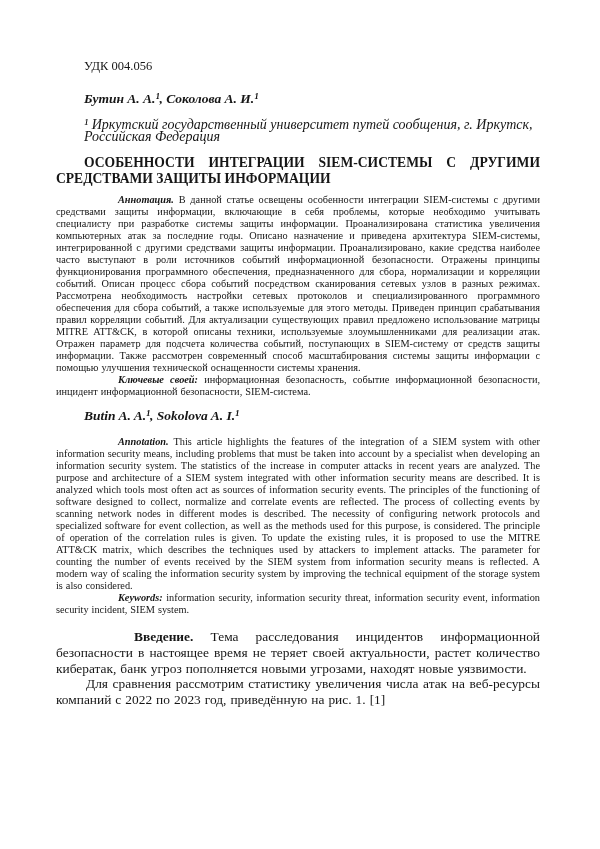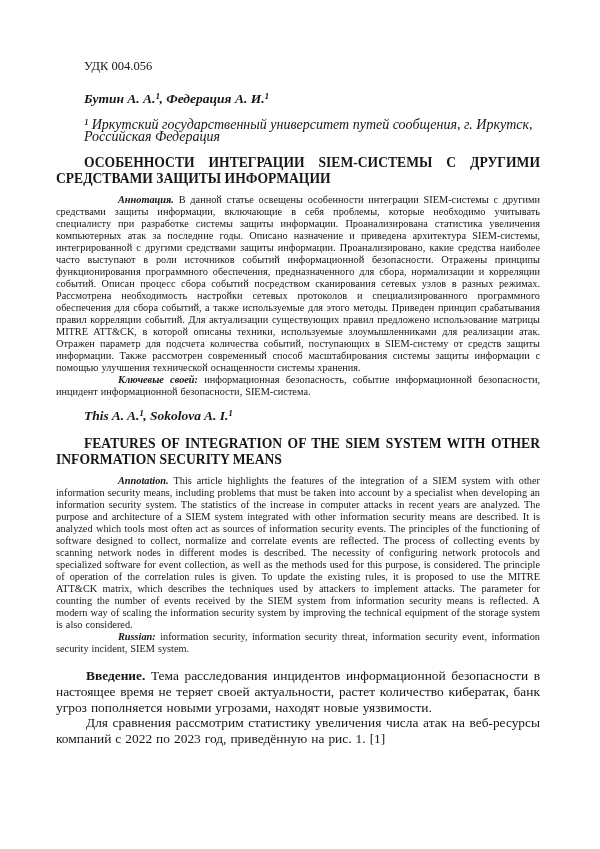--- a/index.html
+++ b/index.html
@@ -50,54 +50,53 @@
   }
   .small {
     font-size: 10.3px;
     line-height: 12px;
     text-align: justify;
     text-indent: 28px;
     word-spacing: 0.04em;
   }
   .gap-after-keywords { margin-bottom: 10px; }
   .bi { font-weight: bold; font-style: italic; margin-left: 34px; }
-  .b  { font-weight: bold; }
+  .b  { font-weight: bold; margin-left: 48px; }
   .bodytext {
     font-size: 13.4px;
     line-height: 15.8px;
     text-align: justify;
     text-indent: 30px;
     word-spacing: 0.05em;
   }
   .mt-en-authors { margin-top: 10px; }
   .mt-body { margin-top: 13px; }
 </style>
 </head>
 <body>
 
 <div class="page">
 
   <div class="udc">УДК 004.056</div>
 
-  <p class="authors">Бутин А. А.¹, Федерация А. И.¹</p>
+  <p class="authors">Бутин А. А.¹, Соколова А. И.¹</p>
 
   <p class="affil">¹ Иркутский государственный университет путей сообщения, г. Иркутск, Российская Федерация</p>
 
   <h1 class="title">ОСОБЕННОСТИ ИНТЕГРАЦИИ SIEM-СИСТЕМЫ С ДРУГИМИ СРЕДСТВАМИ ЗАЩИТЫ ИНФОРМАЦИИ</h1>
 
   <p class="small"><span class="bi">Аннотация.</span> <span>В данной статье освещены особенности интеграции SIEM-системы с другими средствами защиты информации, включающие в себя проблемы, которые необходимо учитывать специалисту при разработке системы защиты информации. Проанализирована статистика увеличения компьютерных атак за последние годы. Описано назначение и приведена архитектура SIEM-системы, интегрированной с другими средствами защиты информации. Проанализировано, какие средства наиболее часто выступают в роли источников событий информационной безопасности. Отражены принципы функционирования программного обеспечения, предназначенного для сбора, нормализации и корреляции событий. Описан процесс сбора событий посредством сканирования сетевых узлов в разных режимах. Рассмотрена необходимость настройки сетевых протоколов и специализированного программного обеспечения для сбора событий, а также используемые для этого методы. Приведен принцип срабатывания правил корреляции событий. Для актуализации существующих правил предложено использование матрицы MITRE ATT&amp;CK, в которой описаны техники, используемые злоумышленниками для реализации атак. Отражен параметр для подсчета количества событий, поступающих в SIEM-систему от средств защиты информации. Также рассмотрен современный способ масштабирования системы защиты информации с помощью улучшения технической оснащенности системы хранения.</span></p>
 
   <p class="small gap-after-keywords"><span class="bi">Ключевые своей:</span> <span>информационная безопасность, событие информационной безопасности, инцидент информационной безопасности, SIEM-система.</span></p>
 
-  <p class="authors mt-en-authors">This A. A.¹, Sokolova A. I.¹</p>
+  <p class="authors mt-en-authors">Butin A. A.¹, Sokolova A. I.¹</p>
 
 
-  <h1 class="title">FEATURES OF INTEGRATION OF THE SIEM SYSTEM WITH OTHER INFORMATION SECURITY MEANS</h1>
 
   <p class="small"><span class="bi">Annotation.</span> <span>This article highlights the features of the integration of a SIEM system with other information security means, including problems that must be taken into account by a specialist when developing an information security system. The statistics of the increase in computer attacks in recent years are analyzed. The purpose and architecture of a SIEM system integrated with other information security means are described. It is analyzed which tools most often act as sources of information security events. The principles of the functioning of software designed to collect, normalize and correlate events are reflected. The process of collecting events by scanning network nodes in different modes is described. The necessity of configuring network protocols and specialized software for event collection, as well as the methods used for this purpose, is considered. The principle of operation of the correlation rules is given. To update the existing rules, it is proposed to use the MITRE ATT&amp;CK matrix, which describes the techniques used by attackers to implement attacks. The parameter for counting the number of events received by the SIEM system from information security means is reflected. A modern way of scaling the information security system by improving the technical equipment of the storage system is also considered.</span></p>
 
-  <p class="small gap-after-keywords"><span class="bi">Russian:</span> <span>information security, information security threat, information security event, information security incident, SIEM system.</span></p>
+  <p class="small gap-after-keywords"><span class="bi">Keywords:</span> <span>information security, information security threat, information security event, information security incident, SIEM system.</span></p>
 
   <p class="bodytext mt-body"><span class="b">Введение.</span> <span>Тема расследования инцидентов информационной безопасности в настоящее время не теряет своей актуальности, растет количество кибератак, банк угроз пополняется новыми угрозами, находят новые уязвимости.</span></p>
 
   <p class="bodytext">Для сравнения рассмотрим статистику увеличения числа атак на веб-ресурсы компаний с 2022 по 2023 год, приведённую на рис. 1. [1]</p>
 
 </div>
 
 </body></html>

